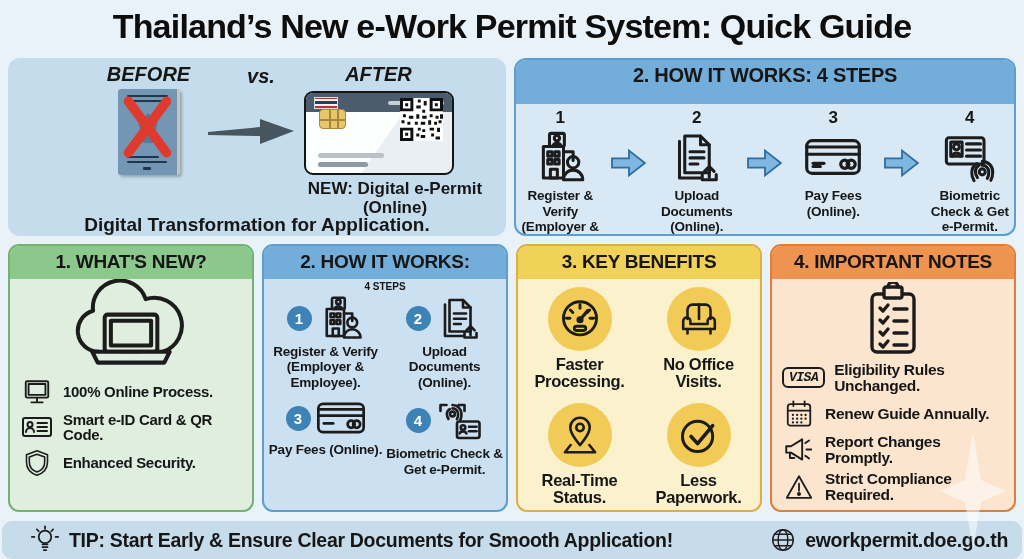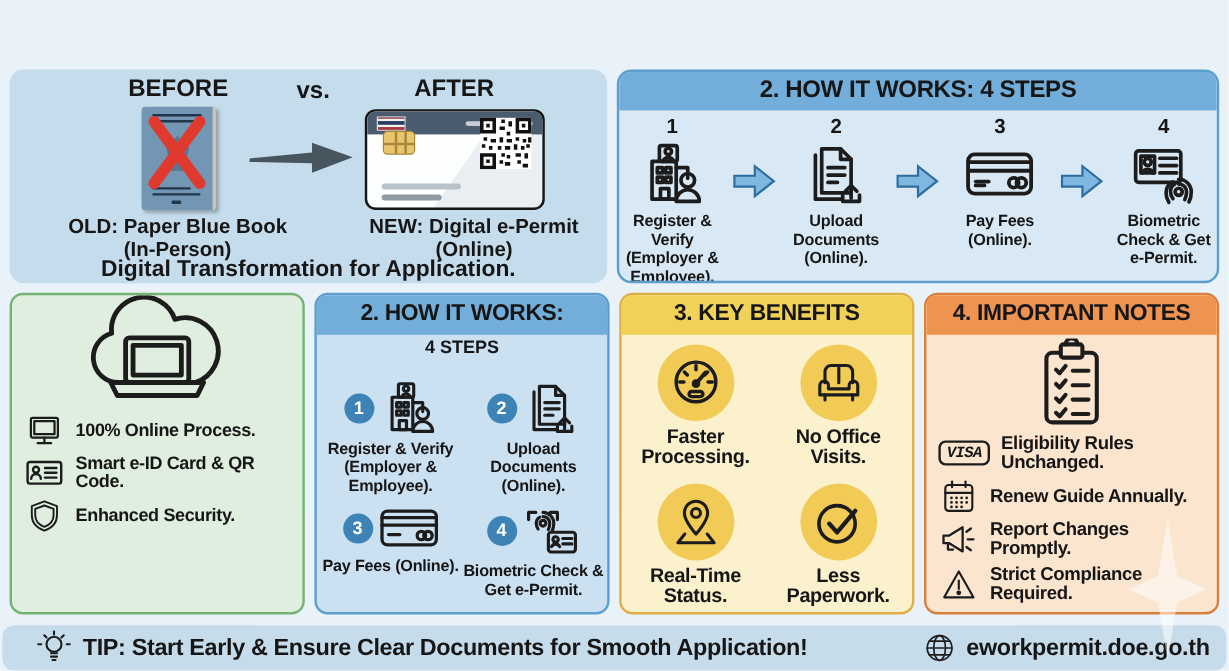--- a/index.html
+++ b/index.html
@@ -26,21 +26,21 @@
   .p-green  { --hd:#8CC78C; --bg:#DFEEDE; --bd:#74B274; }
   .p-blue   { --hd:#72AED9; --bg:#CBE0F1; --bd:#5C9FCE; }
   .p-yellow { --hd:#F1D258; --bg:#FBF1CD; --bd:#DFAE45; }
   .p-orange { --hd:#EF9350; --bg:#FBE5CE; --bd:#DB7F3C; }
 
   
   .ic { fill:none; stroke:#1c1c1c; stroke-width:3.5; stroke-linecap:round; stroke-linejoin:round; display:block; }
 
   
   .ba { flex:1; background:#C5DCEC; }
-  .ba .lbl { position:absolute; font-size:20px; text-align:center; }
+  .ba .lbl { position:absolute; font-size:20px; text-align:center;font-style:italic; }
   .ba-before { left:58px; top:5px; width:165px; }
   .ba-vs { left:223px; top:7px; width:60px; font-size:19px; }
   .ba-after { left:288px; top:5px; width:165px; }
   .book { position:absolute; left:110px; top:31px; width:62px; height:86px; background:#7496B5;
           border-radius:3px; box-shadow:2px 2px 3px rgba(0,0,0,.25); border-right:3px solid #CDC4B4; }
   .book .tl { position:absolute; left:15%; background:#20364B; height:2px; border-radius:1px; }
   .book .emblem { position:absolute; left:18px; top:24px; width:24px; height:30px; background:#2A4258;
                   opacity:.35; clip-path:polygon(50% 0,90% 35%,70% 100%,30% 100%,10% 35%); }
   .book svg { position:absolute; inset:0; }
   .ba-arrow { position:absolute; left:198px; top:58px; }
@@ -63,36 +63,36 @@
   .cline { position:absolute; border-radius:2.5px; }
   .cl1 { left:12px; bottom:15px; width:66px; height:5px; background:#B9C2C9; }
   .cl2 { left:12px; bottom:6px; width:50px; height:5px; background:#8E9AA4; }
   .ba-cap { position:absolute; top:121px; font-size:17px; line-height:1.12; text-align:center; white-space:pre-line; }
   .cap-old { left:25px; width:230px; }
   .cap-new { left:292px; width:190px; }
   .ba-tag { position:absolute; top:156px; left:0; width:100%; text-align:center; font-size:19px; }
 
   
   .steps-top { flex:1; --hd:#72AED9; --bg:#D8E9F5; --bd:#5C9FCE; border:2px solid var(--bd); background:var(--bg); }
-  .steps-top .phead { font-size:20px; padding:4px 0 5px; }
+  .steps-top .phead { font-size:20px; padding:4px 0 17px; }
   .steps-flow { display:flex; align-items:flex-start; justify-content:center; padding:4px 4px 0; }
   .stepcol { width:114px; display:flex; flex-direction:column; align-items:center; }
   .stepcol .num { font-size:17px; margin-bottom:1px; }
   .stepcol .lbl { font-size:13.5px; line-height:1.15; text-align:center; margin-top:3px; letter-spacing:-0.2px; }
   .flow-arrow { margin-top:38px; flex:0 0 auto; }
 
   
   .list { padding:2px 8px 0 10px; }
   .lrow { display:flex; align-items:center; gap:9px; margin-bottom:5px; }
   .lrow .lic { flex:0 0 34px; display:flex; justify-content:center;font-family:Liberation Mono, monospace; }
   .lrow .txt { font-size:15px; line-height:1.03; letter-spacing:-0.3px; }
   .hero { display:flex; justify-content:center; }
 
   
-  .sub { text-align:center; font-size:15px; margin:2px 0 16px; }
+  .sub { text-align:center; font-size:10px; margin:2px 0 0; }
   .grid2 { display:grid; grid-template-columns:1fr 1fr; padding:2px 2px 0; row-gap:6px; }
   .gcell { display:flex; flex-direction:column; align-items:center; }
   .icrow { display:flex; align-items:center; gap:5px; }
   .numcirc { width:25px; height:25px; border-radius:50%; background:#3E83B5; color:#fff;
              font-size:15px; display:flex; align-items:center; justify-content:center; }
   .gcell .lbl { font-size:13.5px; line-height:1.14; text-align:center; margin-top:2px; letter-spacing:-0.2px; }
 
   
   .bgrid { display:grid; grid-template-columns:1fr 1fr; padding:8px 2px 0; row-gap:12px; }
   .bcell { display:flex; flex-direction:column; align-items:center; }
@@ -108,20 +108,21 @@
   
   .fgroup { display:flex; align-items:center; gap:9px; font-size:19.5px; letter-spacing:-0.3px; }
 
   .sparkle { position:absolute; right:18px; top:432px; z-index:9; pointer-events:none; }
 </style>
 </head>
 <body>
 
 <div class="page">
 
+  <div class="title">Thailand’s New e-Work Permit System: Quick Guide</div>
 
   <div class="top-row">
 
     <section class="panel ba">
       <div class="lbl ba-before">BEFORE</div>
       <div class="lbl ba-vs">vs.</div>
       <div class="lbl ba-after">AFTER</div>
 
       <div class="book">
         <span class="tl" style="top:6px; width:70%;"></span>
@@ -160,22 +161,20 @@
           <rect x="0" y="0" width="29" height="29" fill="#ffffff"></rect>
           <path fill="#111" d="M0 0h9v9H0zM20 0h9v9h-9zM0 20h9v9H0z"></path>
           <path fill="#fff" d="M2 2h5v5H2zM22 2h5v5h-5zM2 22h5v5H2z"></path>
           <path fill="#111" d="M3.5 3.5h2v2h-2zM23.5 3.5h2v2h-2zM3.5 23.5h2v2h-2z"></path>
           <path fill="#111" d="M12 1h2v2h-2zM16 2h2v3h-2zM11 5h3v2h-3zM15 8h2v2h-2zM2 11h2v2H2zM6 12h3v2H6zM11 11h2v3h-2zM15 12h3v2h-3zM20 11h2v2h-2zM24 12h2v2h-2zM27 11h2v3h-2zM1 15h2v2H1zM5 16h2v2H5zM10 16h2v2h-2zM14 16h3v2h-3zM19 15h2v3h-2zM23 16h2v2h-2zM26 15h2v2h-2zM12 20h2v2h-2zM15 21h2v2h-2zM20 20h3v2h-3zM25 20h2v3h-2zM11 24h2v2h-2zM14 25h3v2h-3zM21 24h2v2h-2zM24 26h3v2h-3z"></path>
         </svg>
         <span class="cline cl1"></span>
         <span class="cline cl2"></span>
       </div>
 
-      <div class="ba-cap cap-old">OLD: Paper Blue Book
-(In-Person)</div>
       <div class="ba-cap cap-new">NEW: Digital e-Permit
 (Online)</div>
       <div class="ba-tag">Digital Transformation for Application.</div>
     </section>
 
     <section class="panel steps-top">
       <div class="phead">2. HOW IT WORKS: 4 STEPS</div>
       <div class="steps-flow">
 
         <div class="stepcol">
@@ -257,20 +256,21 @@
           <div class="lbl">Biometric Check &amp; Get e-Permit.</div>
         </div>
 
       </div>
     </section>
   </div>
 
   <div class="bottom-row">
 
     <section class="panel bordered p-green">
+      <div class="phead">1. WHAT'S NEW?</div>
       <div class="hero">
         <svg class="ic" width="150" height="96" viewBox="0 0 96 62" style="stroke-width:2.6">
           <path d="M27 47a13.5 13.5 0 0 1-3.5-26.5A17.5 17.5 0 0 1 57.5 13 12.5 12.5 0 0 1 68.5 47"></path>
           <rect x="31" y="23" width="34" height="24" rx="2" fill="#DFEEDE"></rect>
           <rect x="35" y="27" width="26" height="16" fill="#DFEEDE"></rect>
           <path d="M23 47h50l-3.5 7h-43z" fill="#DFEEDE"></path>
           <path d="M42 47h12" stroke-width="2"></path>
         </svg>
       </div>
       <div class="list">

